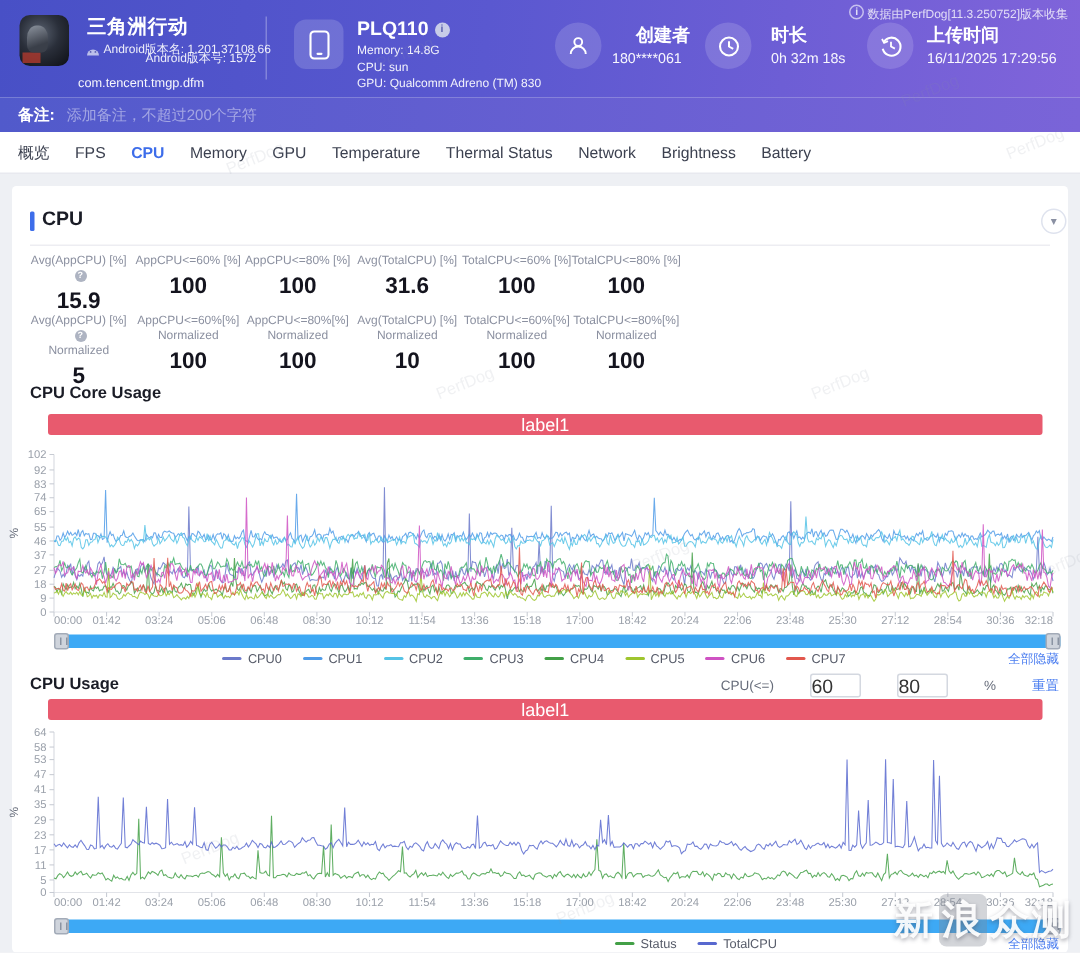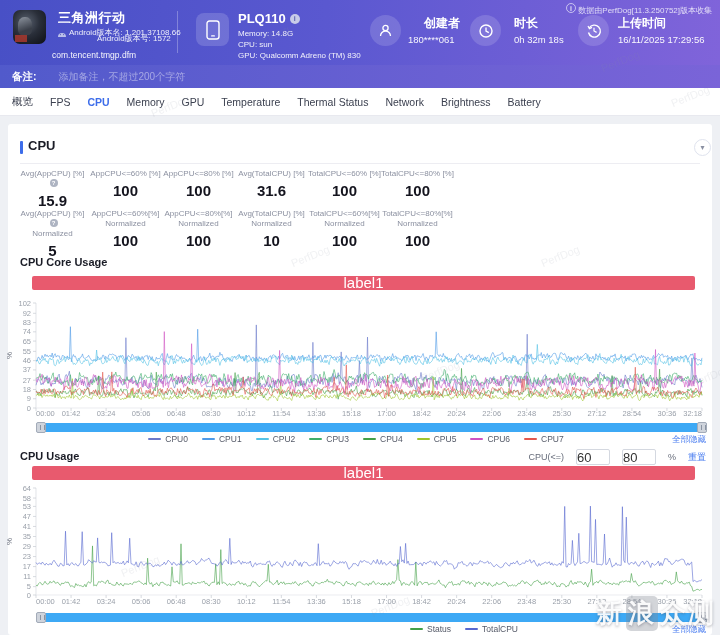--- a/index.html
+++ b/index.html
@@ -32,21 +32,21 @@
   .meta-ic { position:absolute; width:31px; height:31px; border-radius:50%; background:rgba(255,255,255,.15);
     display:flex; align-items:center; justify-content:center; }
   .meta-label { position:absolute; font-size:12px; font-weight:bold; top:15px; }
   .meta-value { position:absolute; font-size:9.5px; top:34px; color:rgba(255,255,255,.95); }
   .collect-note { position:absolute; right:8px; top:3px; font-size:8px; color:rgba(255,255,255,.78); }
 
   
   .note-bar { position:absolute; left:0; top:65px; width:720px; height:23px;
     background:linear-gradient(90deg,#515acb,#7a64d8); display:flex; align-items:center; padding-left:12px; }
   .note-label { font-size:10.5px; font-weight:bold; color:#fff; }
-  .note-ph { font-size:10px; color:rgba(255,255,255,.45); margin-left:22px; }
+  .note-ph { font-size:10px; color:rgba(255,255,255,.45); margin-left:8px; }
 
   
   .tabs { position:absolute; left:0; top:88px; width:720px; height:28px; background:#fff;
     border-bottom:1px solid #e8e9ef; display:flex; align-items:center; gap:17px; padding-left:12px; }
   .tab { font-size:10.5px; color:#3c4150; cursor:pointer; white-space:nowrap; }
   .tab.active { color:#3d6dea; font-weight:bold; }
 
   
   .card { position:absolute; left:8px; top:124px; width:704px; height:511px; background:#fff; border-radius:3px; }
 
@@ -60,37 +60,37 @@
   .stats-grid.r1 { top:169px; }
   .stats-grid.r2 { top:209px; }
   .stat-cell { text-align:center; }
   .stat-label { font-size:8px; color:#8b90a0; line-height:10px; }
   .stat-value { font-size:15px; font-weight:bold; color:#14141e; margin-top:3px; }
   .q-ic { display:inline-block; width:8px; height:8px; border-radius:50%; background:#aeb4c2; color:#fff;
     font-size:6px; line-height:8px; text-align:center; font-weight:bold; margin-left:2px; vertical-align:1px; }
 
   .sub-title { position:absolute; left:20px; font-size:11px; font-weight:bold; color:#1a1c26; }
   .band { position:absolute; left:32px; width:663px; height:14px; background:#e85a6e; border-radius:2px;
-    color:#fff; font-size:15px; text-align:center; line-height:14px; }
+    color:#fff; font-size:12px; text-align:center; line-height:14px; }
   .chart-svg { position:absolute; left:0; width:720px; height:130px; }
 
   .scrollbar { position:absolute; left:36px; width:671px; height:9px; background:#3da9f5; border-radius:2px; }
   .sb-handle { position:absolute; top:-1px; width:10px; height:11px; background:#cfd4dc; border:1px solid #a3abb8;
     border-radius:2px; }
   .sb-handle.l { left:0; } .sb-handle.r { right:0; }
   .sb-handle::after { content:""; position:absolute; left:3px; top:2px; width:3px; height:5px;
     border-left:1px solid #8a93a2; border-right:1px solid #8a93a2; }
 
   .legend-row { position:absolute; display:flex; gap:14px; align-items:center; }
   .legend-item { display:flex; align-items:center; gap:4px; cursor:pointer; }
   .legend-dash { width:13px; height:2.5px; border-radius:1px; }
   .legend-text { font-size:8.5px; color:#555a68; }
   .hide-all { position:absolute; right:14px; font-size:8.5px; color:#4a7df0; cursor:pointer; }
 
-  .filter-row { position:absolute; top:449px; right:14px; display:flex; align-items:center; gap:12px; }
+  .filter-row { position:absolute; top:449px; right:14px; display:flex; align-items:center; gap:24px; }
   .filter-label { font-size:9px; color:#666c7a; }
   .filter-input { width:34px; height:16px; border:1px solid #d4d8e0; border-radius:2px; font-size:13px;
     color:#333; font-family:inherit; }
   .filter-pct { font-size:9px; color:#666c7a; }
   .filter-reset { font-size:9px; color:#4a7df0; cursor:pointer; }
 
   .wm-pd { position:absolute; font-size:11px; color:rgba(140,148,166,.13); transform:rotate(-22deg); pointer-events:none; }
   .wm-corner { position:absolute; right:4px; bottom:4px; display:flex; align-items:center; pointer-events:none; }
   .wm-corner span { font-size:26px; font-weight:bold; color:rgba(255,255,255,.93);
     text-shadow:0 1px 3px rgba(70,74,88,.45); letter-spacing:2px; }

